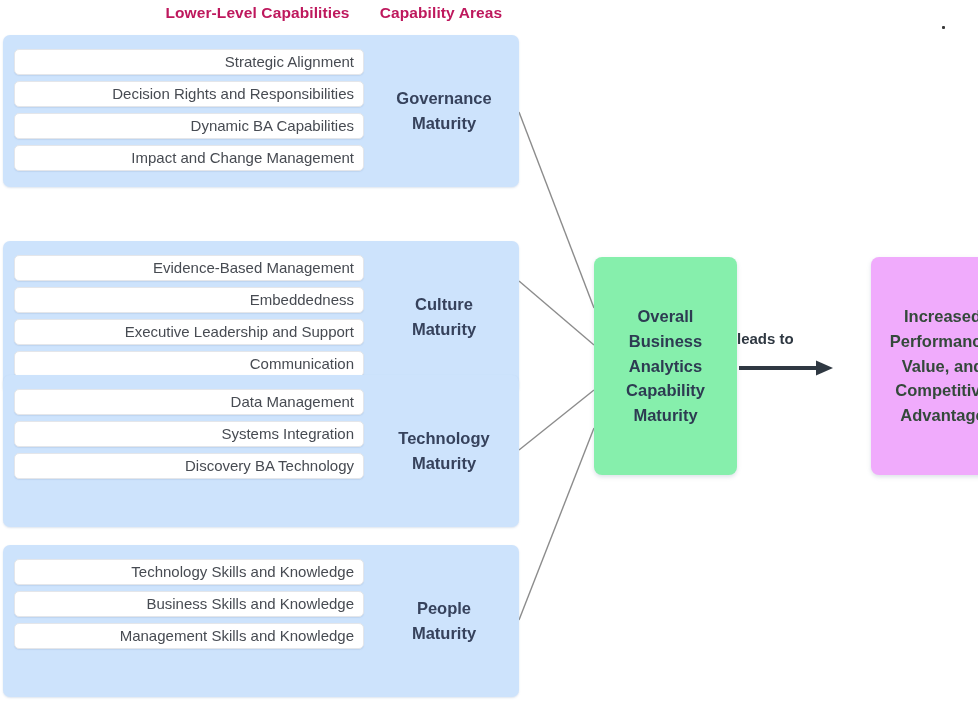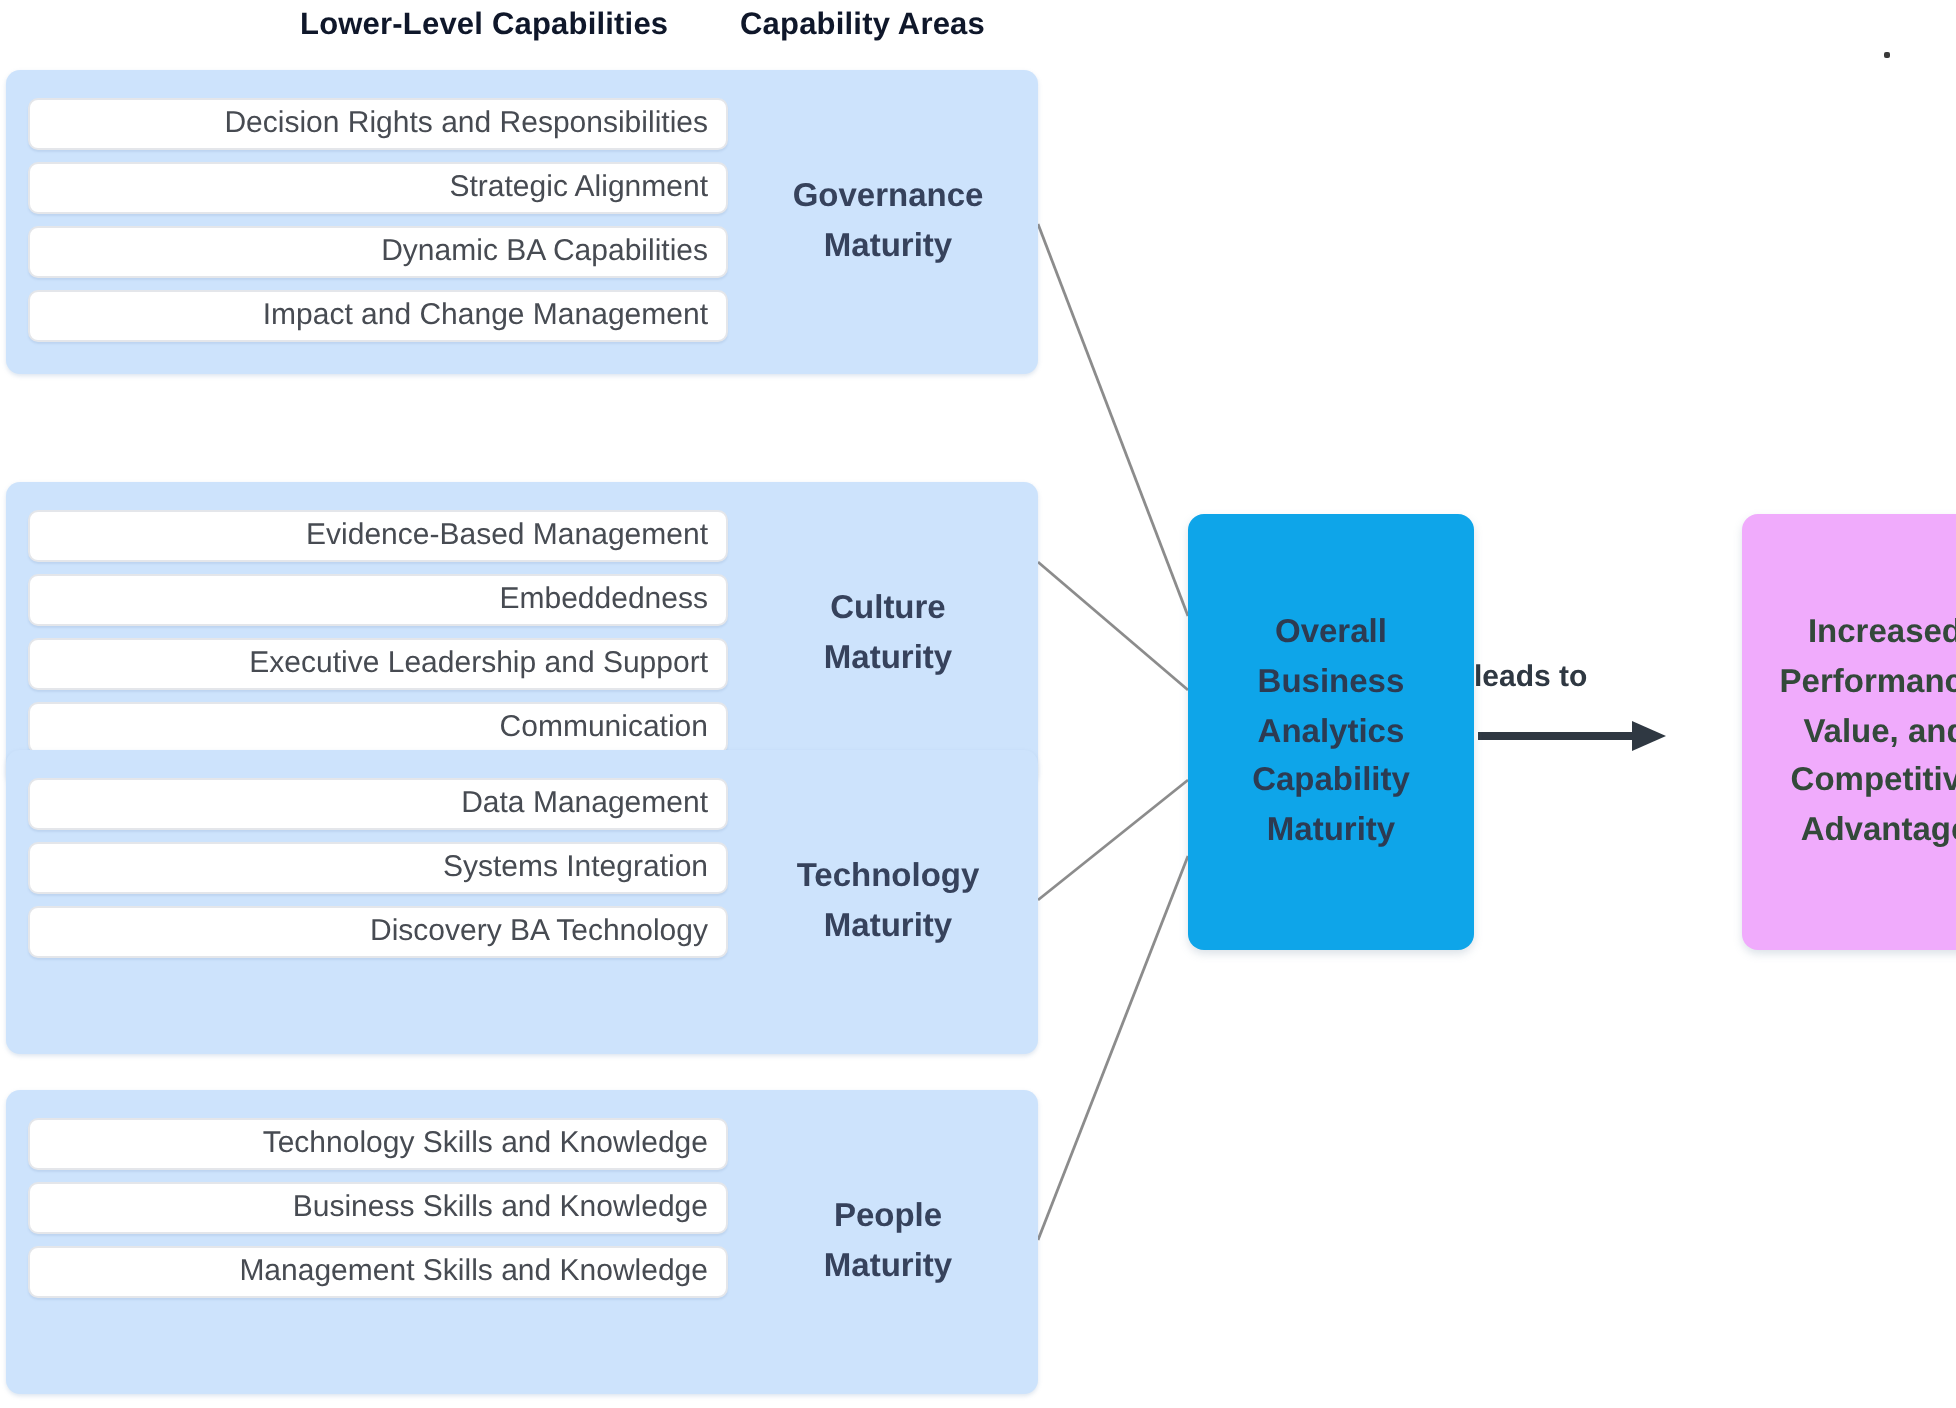--- a/index.html
+++ b/index.html
@@ -12,21 +12,22 @@
     height: 704px;
     background: #ffffff;
     overflow: hidden;
   }
 
   .col-header {
     position: absolute;
     top: 4px;
     font-size: 15.5px;
     font-weight: bold;
-    color: #0f172a;
+    color: #be185d;
+    text-align: center;
     letter-spacing: .1px;
   }
   .col-header.lower { left: 150px; width: 215px; }
   .col-header.areas { left: 370px; width: 142px; }
 
   .group {
     position: absolute;
     left: 3px;
     width: 516px;
     height: 152px;
@@ -94,21 +95,21 @@
     display: flex;
     align-items: center;
     justify-content: center;
     text-align: center;
     font-weight: bold;
     font-size: 16.5px;
     line-height: 1.5;
     white-space: pre-line;
     box-shadow: 0 2px 4px rgba(140,160,180,0.3);
   }
-  .node.center { left: 594px; background: #0ea5e9; color: #2d3b52; }
+  .node.center { left: 594px; background: #86efac; color: #2d3b52; }
   .node.outcome { left: 871px; background: #f0abfc; color: #33493a; }
 
   .leads-to {
     position: absolute;
     left: 737px;
     top: 330px;
     width: 92px;
     font-size: 15px;
     font-weight: bold;
     color: #2f3842;
@@ -136,22 +137,22 @@
     <line x1="519" y1="112" x2="594" y2="308" stroke="#8c8c8c" stroke-width="1.4"></line>
     <line x1="519" y1="281" x2="594" y2="345" stroke="#8c8c8c" stroke-width="1.4"></line>
     <line x1="519" y1="450" x2="594" y2="390" stroke="#8c8c8c" stroke-width="1.4"></line>
     <line x1="519" y1="620" x2="594" y2="428" stroke="#8c8c8c" stroke-width="1.4"></line>
     <line x1="739" y1="368" x2="817" y2="368" stroke="#2f3842" stroke-width="4"></line>
     <polygon points="816,360.5 833,368 816,375.5" fill="#2f3842"></polygon>
   </svg>
 
   <section class="group g0">
     <div class="pills">
+      <div class="pill">Strategic Alignment</div>
       <div class="pill">Decision Rights and Responsibilities</div>
-      <div class="pill">Strategic Alignment</div>
       <div class="pill">Dynamic BA Capabilities</div>
       <div class="pill">Impact and Change Management</div>
     </div>
     <div class="group-label">Governance
 Maturity</div>
   </section>
 
   <section class="group g1">
     <div class="pills">
       <div class="pill">Evidence-Based Management</div>

